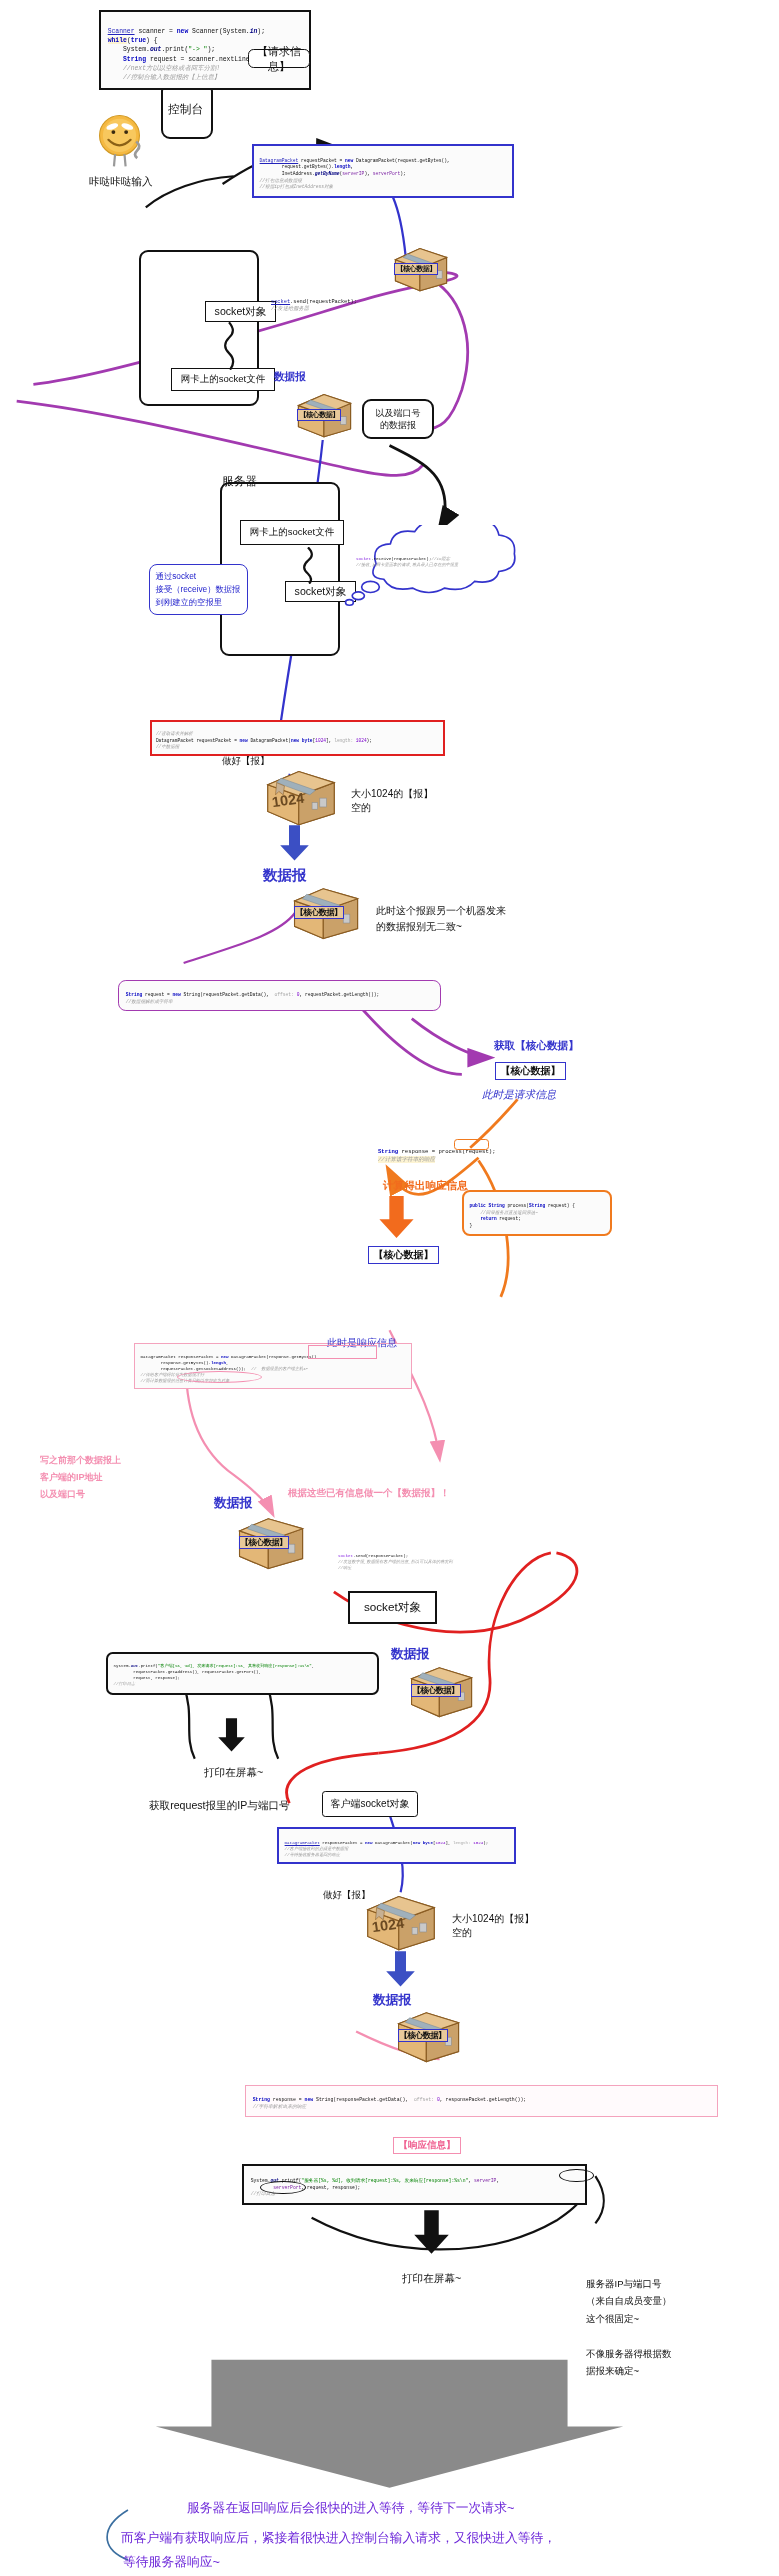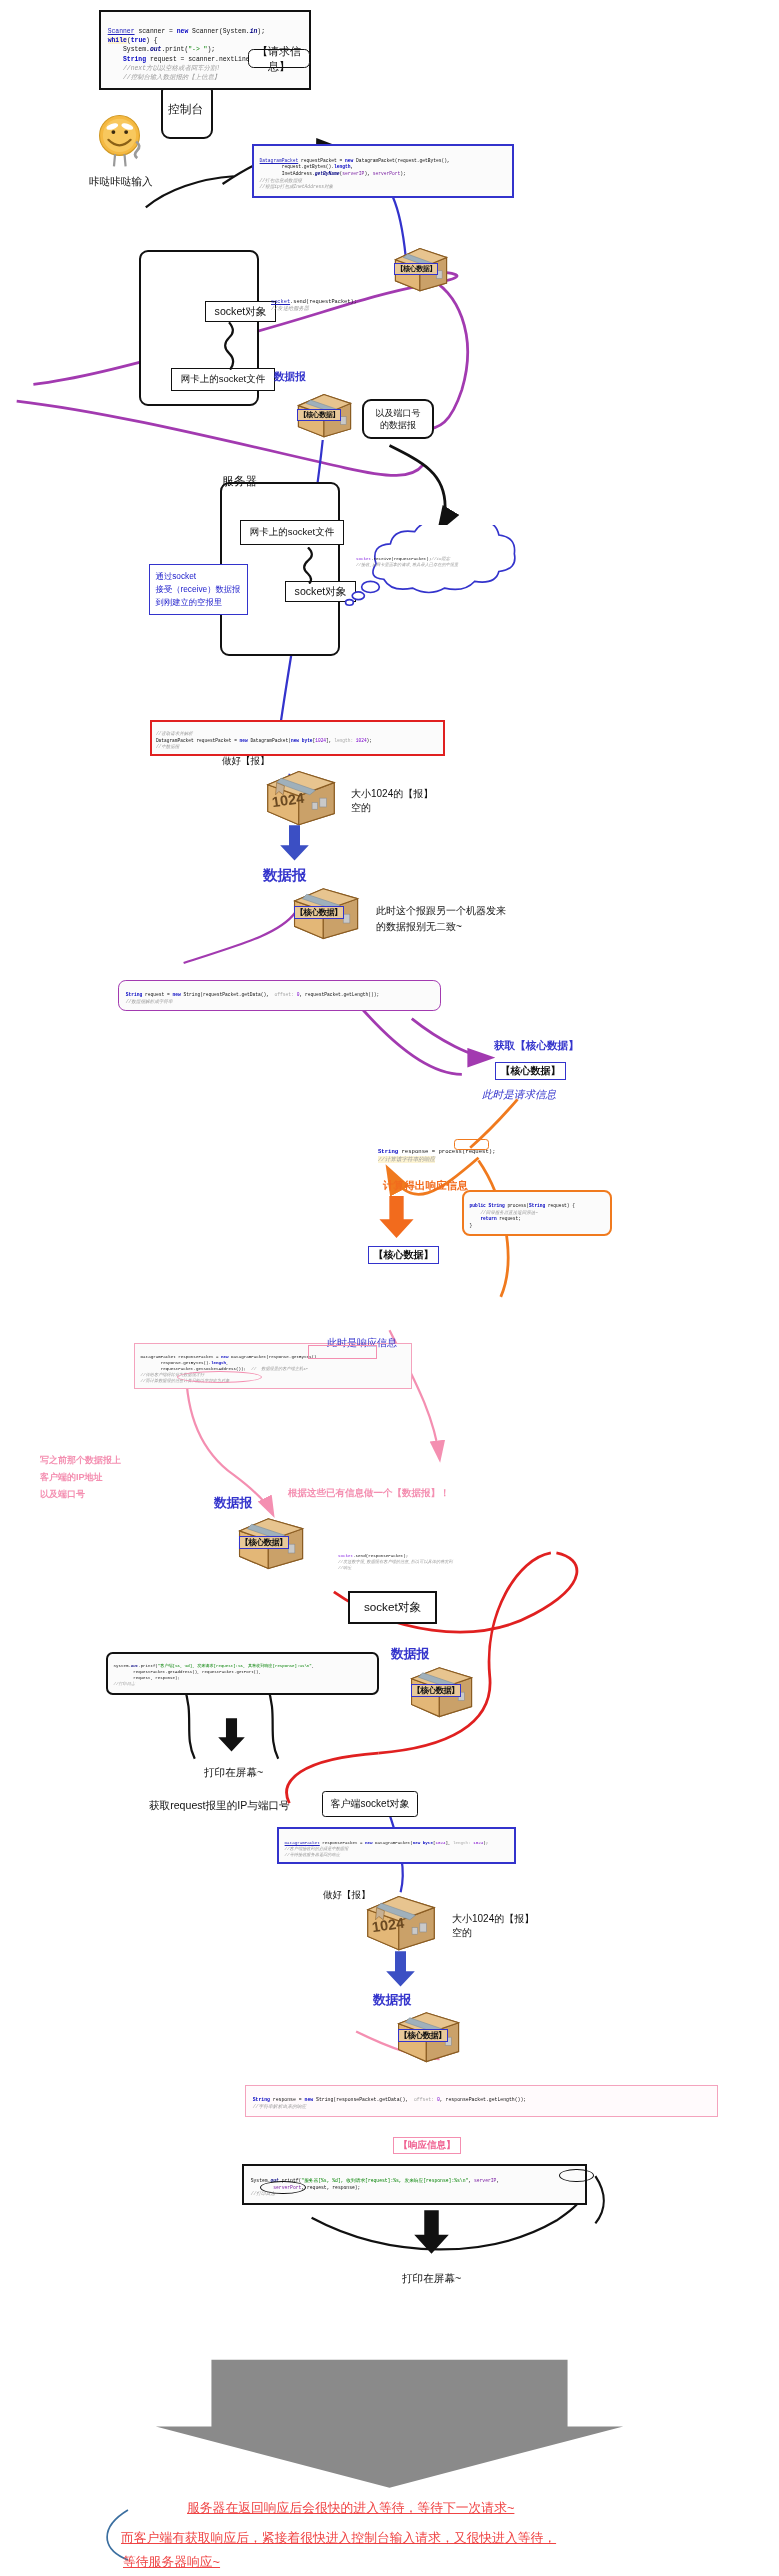--- a/index.html
+++ b/index.html
@@ -90,21 +90,21 @@
     transform:rotate(-8deg);
   }
 
   
   .smiley { position:absolute; z-index:12; }
 
   
   .fatarrow { position:absolute; z-index:11; }
 
   .concl {
-    color:#ef4444; font-size:12.8px; z-index:14; white-space:nowrap;text-decoration:underline;
+    color:#6d28d9; font-size:12.8px; z-index:14; white-space:nowrap;
   }
 </style>
 </head>
 <body>
 
 <div id="canvas">
 
   <svg id="svg-layer" viewBox="0 0 1400 4628">
     <defs>
       <marker id="ah-black" markerWidth="10" markerHeight="10" refX="8" refY="3.5" orient="auto">
@@ -275,21 +275,21 @@
   <svg class="abs" style="left:341px; top:525px; z-index:10;" width="184" height="83" viewBox="0 0 330 150">
     <path d="M62 70 q-10 -34 26 -36 q6 -28 44 -22 q16 -26 54 -16 q26 -20 54 -2 q38 -6 44 24 q32 4 28 34 q6 28 -28 32 q-6 24 -44 18 q-18 20 -54 12 q-28 16 -58 0 q-38 8 -52 -16 q-30 -2 -14 -28 z" stroke="#3333cc" stroke-width="3" fill="#fff"></path>
     <ellipse cx="52" cy="112" rx="16" ry="10" stroke="#3333cc" stroke-width="3" fill="#fff"></ellipse>
     <ellipse cx="30" cy="128" rx="11" ry="7" stroke="#3333cc" stroke-width="3" fill="#fff"></ellipse>
     <ellipse cx="14" cy="140" rx="7" ry="5" stroke="#3333cc" stroke-width="3" fill="#fff"></ellipse>
   </svg>
   <div class="abs code" style="left:356px; top:550px; width:161px; font-size:4.2px; background:transparent; z-index:12;">
 <span class="pur">socket</span>.receive(requestPacket);<span class="cmt">//io阻塞</span>
 <span class="cmt">//接收,从网卡里面拿的请求,将其录入已存在的空报里</span></div>
 
-  <div class="abs note-blue" style="left:149px; top:564px; width:99px; font-size:8.3px;">
+  <div class="abs note-blue" style="left:149px; top:564px; width:99px; font-size:8.3px;border-radius:8px;">
     <span style="white-space:pre-line;">通过socket
 接受（receive）数据报
 到刚建立的空报里</span>
   </div>
 
   <div class="abs code bx-red" style="left:150px; top:720px; width:295px; padding:2.8px 3.9px; font-size:4.5px;">
 <span class="cmt">//读取请求并解析</span>
 DatagramPacket requestPacket = <span class="kw">new</span> DatagramPacket(<span class="kw">new</span> <span class="kw">byte</span>[<span class="num">1024</span>], <span class="hint">length:</span> <span class="num">1024</span>);
 <span class="cmt">//空数据报</span></div>
 
@@ -498,19 +498,27 @@
   <div class="abs" style="left:260px; top:2181px; width:46px; height:13.4px; border:1.7px solid #111; border-radius:50%; z-index:14;"></div>
   <div class="abs" style="left:559px; top:2169px; width:35px; height:13.4px; border:1.7px solid #111; border-radius:50%; z-index:14;"></div>
 
   <div class="fatarrow" style="left:412px; top:2210px;">
     <svg width="39" height="45" viewBox="0 0 70 80">
       <polygon points="22,0 48,0 48,44 66,44 35,78 4,44 22,44" fill="#111"></polygon>
     </svg>
   </div>
   <div class="abs plain" style="left:402px; top:2264px; font-size:10.6px;">打印在屏幕~</div>
 
+  <div class="abs plain" style="left:586px; top:2249px; font-size:9.5px; line-height:1.85;">
+    <span style="white-space:pre-line;">服务器IP与端口号
+（来自自成员变量）
+这个很固定~
+
+不像服务器得根据数
+据报来确定~</span>
+  </div>
 
   <div class="abs concl" style="left:187px; top:2500px;">服务器在返回响应后会很快的进入等待，等待下一次请求~</div>
   <div class="abs concl" style="left:121px; top:2530px;">而客户端有获取响应后，紧接着很快进入控制台输入请求，又很快进入等待，</div>
   <div class="abs concl" style="left:123px; top:2554px;">等待服务器响应~</div>
 
 </div>
 
 
 </body></html>

